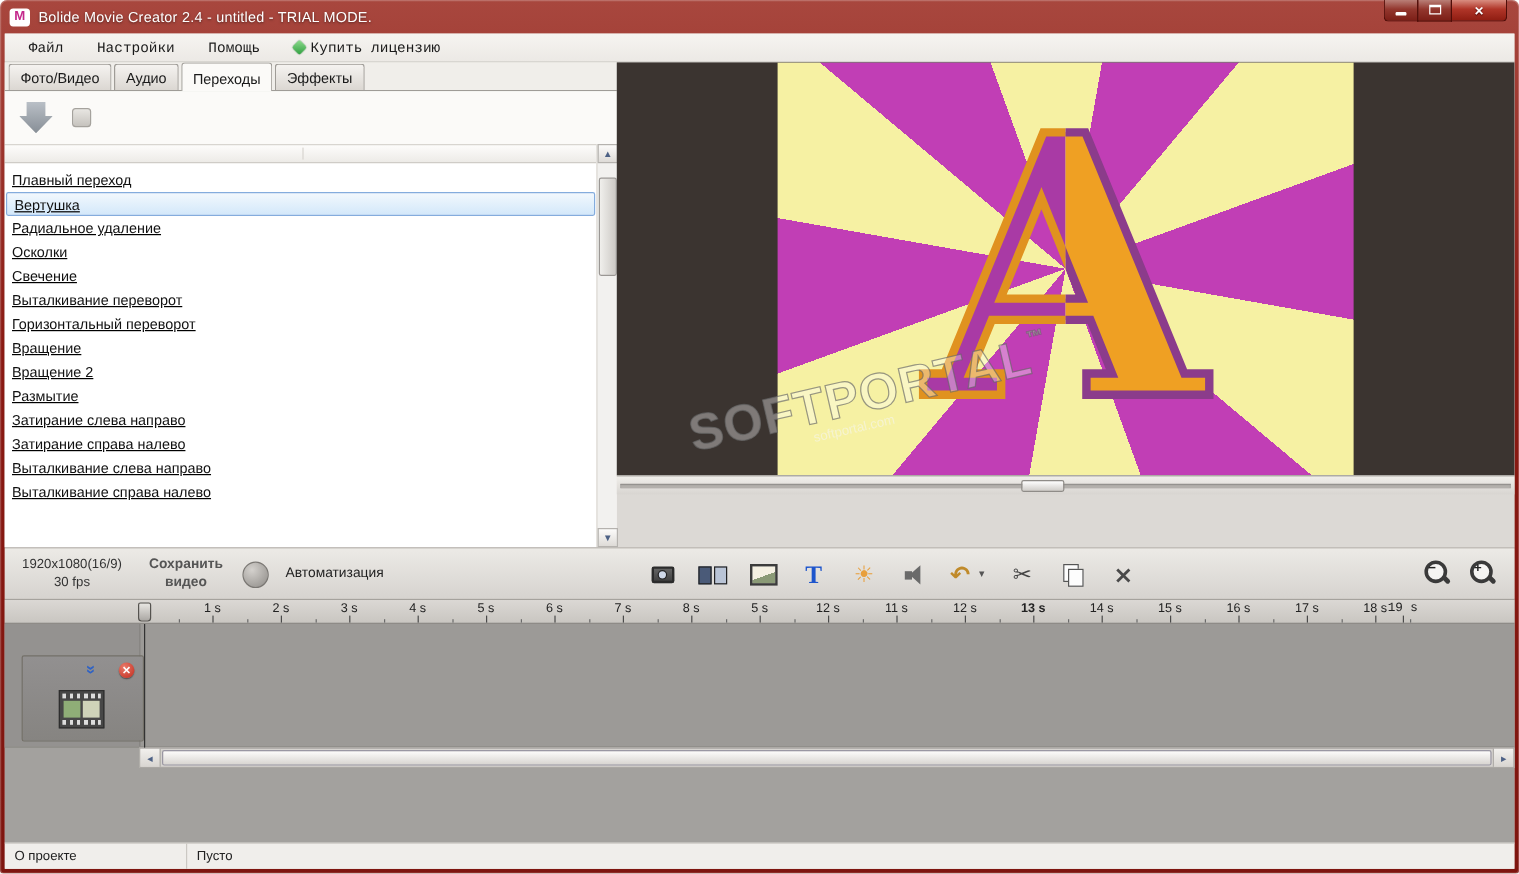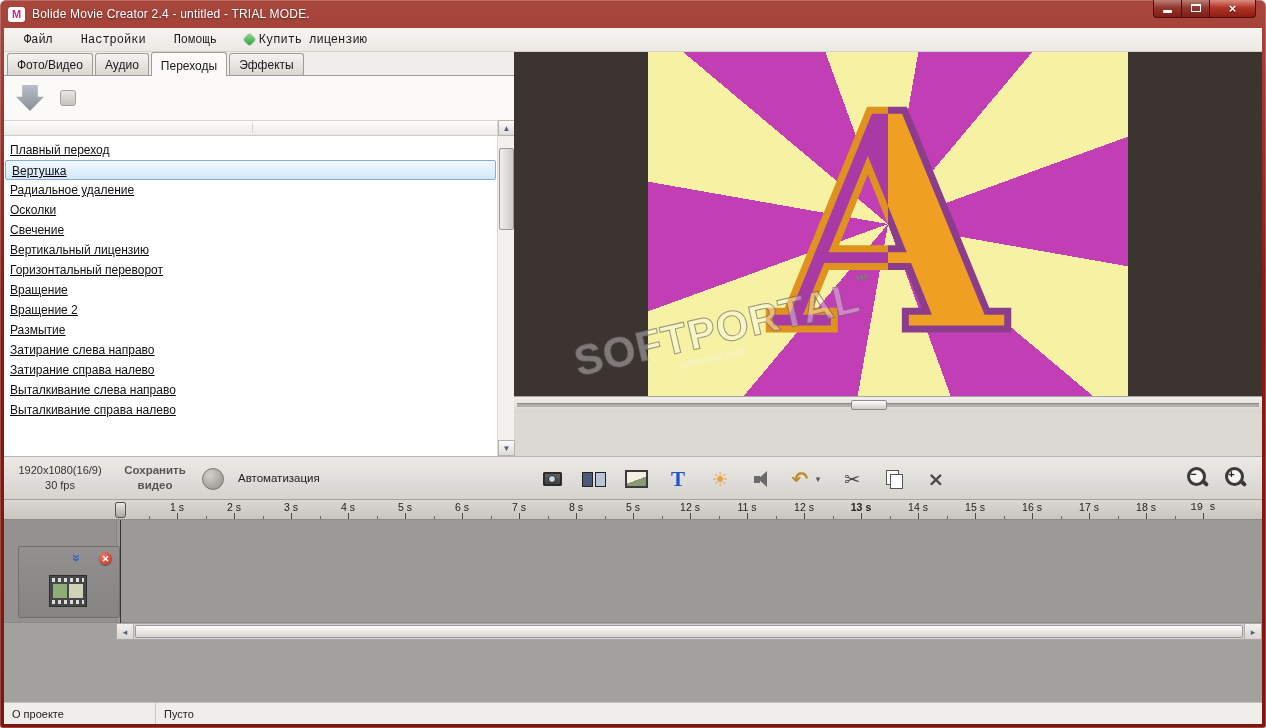--- a/index.html
+++ b/index.html
@@ -238,21 +238,21 @@
           <span class="import-arrow"></span>
           <span class="small-tool-button"></span>
         </div>
         <div class="list-header"></div>
         <div class="translist">
             <div class="list-item">Плавный переход</div>
             <div class="list-item selected">Вертушка</div>
             <div class="list-item">Радиальное удаление</div>
             <div class="list-item">Осколки</div>
             <div class="list-item">Свечение</div>
-            <div class="list-item">Вертикальный лицензию</div>
+            <div class="list-item">Выталкивание переворот</div>
             <div class="list-item">Горизонтальный переворот</div>
             <div class="list-item">Вращение</div>
             <div class="list-item">Вращение 2</div>
             <div class="list-item">Размытие</div>
             <div class="list-item">Затирание слева направо</div>
             <div class="list-item">Затирание справа налево</div>
             <div class="list-item">Выталкивание слева направо</div>
             <div class="list-item">Выталкивание справа налево</div>
           </div>
         <div class="vscroll">
@@ -393,21 +393,21 @@
           </div>
           <div class="tick minor" style="left: 1000px;"></div>
           <div class="tick" style="left: 1085px;">
             <span>17 s</span>
           </div>
           <div class="tick minor" style="left: 1057px;"></div>
           <div class="tick" style="left: 1142px;">
             <span>18 s</span>
           </div>
           <div class="tick minor" style="left: 1114px;"></div>
-          <div class="tick" style="left: 1199px; font-family: Liberation Mono, monospace;">
+          <div class="tick" style="left: 1165px; font-family: Liberation Mono, monospace;">
             <span>19 s</span>
           </div>
           <div class="tick minor" style="left: 1171px;"></div>
         </div>
       <div class="playhead-handle"></div>
       <div class="playhead-line"></div>
       <div class="tracks">
         <div class="clip">
           <span class="collapse-clip-button">»</span>
           <span class="remove-clip-button">✕</span>

